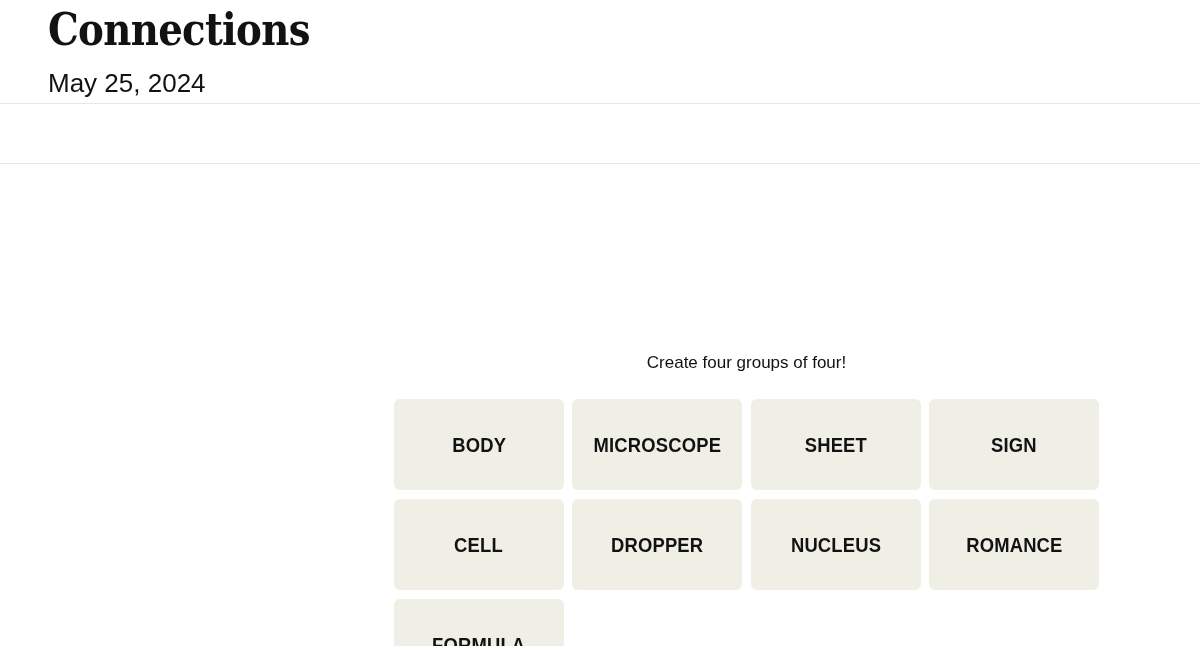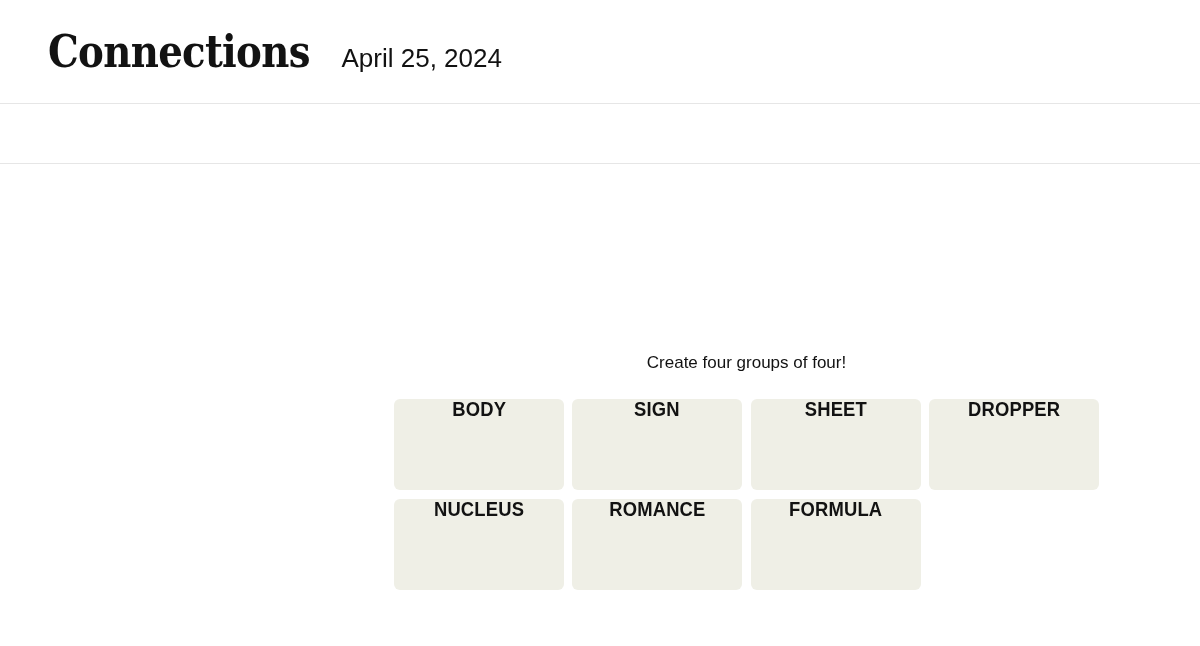--- a/index.html
+++ b/index.html
@@ -21,20 +21,21 @@
     box-sizing: border-box;
     display: flex;
     align-items: center;
     padding-left: 48px;
     background: #ffffff;
   }
   .brand-row {
     display: flex;
     align-items: baseline;
     gap: 18px;
+    flex-direction: column;
   }
   .game-title {
     font-family: "DejaVu Serif", "Liberation Serif", serif;
     font-weight: 700;
     font-size: 44px;
     line-height: 1;
     letter-spacing: -0.8px;
     color: #121212;
     transform: scaleX(0.88);
     transform-origin: left center;
@@ -104,20 +105,21 @@
     grid-template-rows: repeat(4, 91px);
     column-gap: 8.3px;
     row-gap: 9px;
   }
 
   .tile {
     background: #efefe6;
     border: 0;
     border-radius: 6px;
     display: flex;
+    align-items: center;
     justify-content: center;
     padding: 0;
     cursor: pointer;
     font-family: "Liberation Sans", sans-serif;
     font-weight: 700;
     font-size: 20px;
     letter-spacing: 0.2px;
     color: #121212;
     text-transform: uppercase;
     line-height: 1;
@@ -129,47 +131,53 @@
     transform: scaleX(0.92);
     white-space: nowrap;
   }
 </style>
 </head>
 <body>
 
 <header class="page-header">
   <div class="brand-row">
     <span class="game-title">Connections</span>
-    <span class="game-date">April 25, 2024</span>
+    <span class="game-date">May 25, 2024</span>
   </div>
 </header>
 
 <div class="rule"></div>
 
 <div class="toolbar-band"></div>
 
 <div class="rule"></div>
 
 <main class="play-area">
 
   <div class="instruction">
     <span class="instruction-inner">Create four groups of four!</span>
   </div>
 
   <div class="puzzle-grid">
     <button class="tile">
       <span class="tile-label">BODY</span>
     </button>
     <button class="tile">
-      <span class="tile-label">SIGN</span>
+      <span class="tile-label">MICROSCOPE</span>
     </button>
     <button class="tile">
       <span class="tile-label">SHEET</span>
     </button>
+    <button class="tile">
+      <span class="tile-label">SIGN</span>
+    </button>
 
+    <button class="tile">
+      <span class="tile-label">CELL</span>
+    </button>
 
     <button class="tile">
       <span class="tile-label">DROPPER</span>
     </button>
     <button class="tile">
       <span class="tile-label">NUCLEUS</span>
     </button>
     <button class="tile">
       <span class="tile-label">ROMANCE</span>
     </button>

